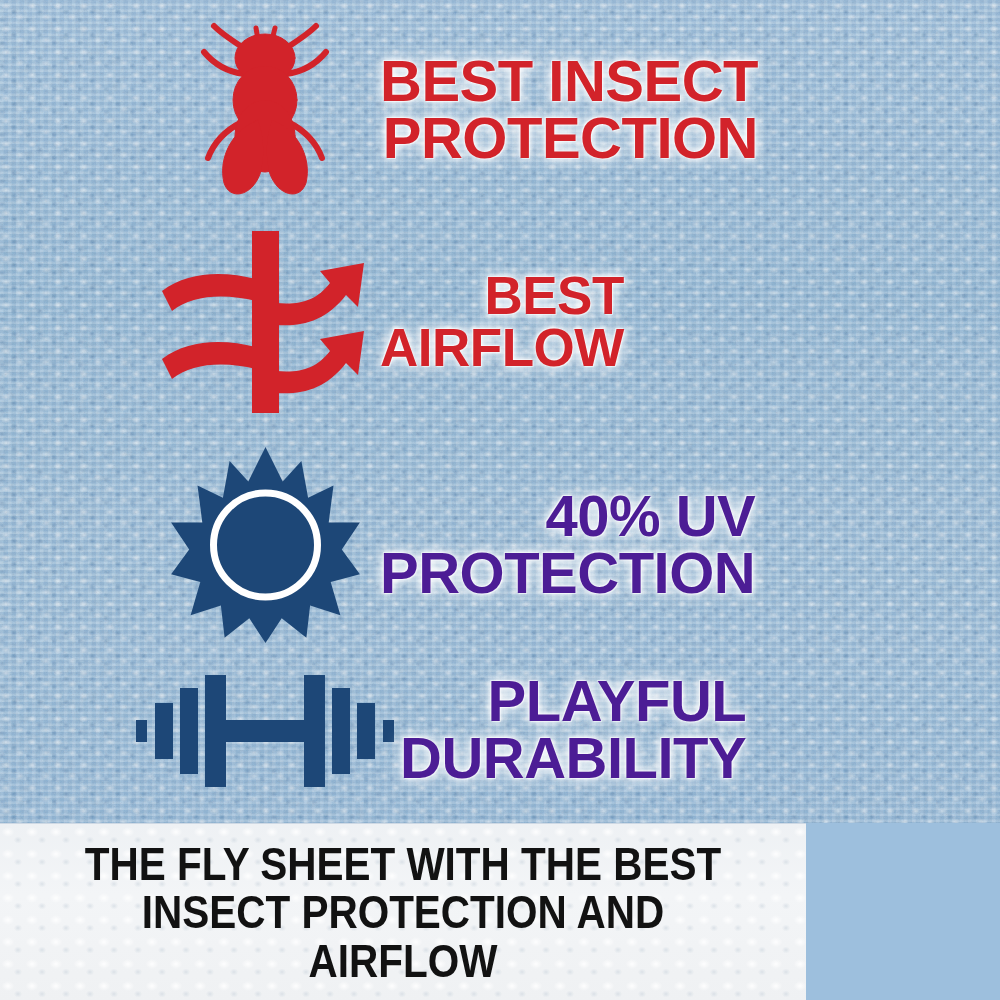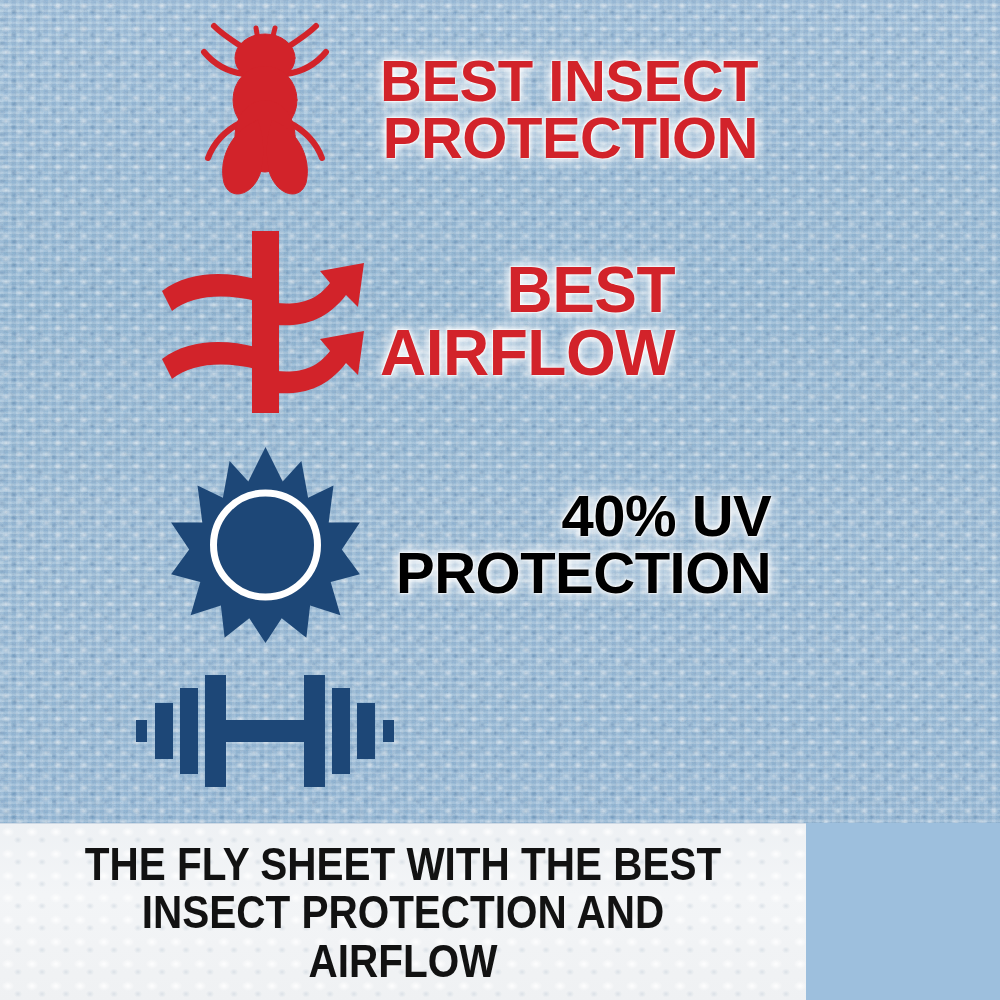--- a/index.html
+++ b/index.html
@@ -76,28 +76,27 @@
   .feat-red {
     color: #d2232a;
     text-shadow:
        0 0 6px rgba(255,255,255,0.95),
        0 0 12px rgba(255,255,255,0.85),
        0 0 18px rgba(255,255,255,0.6),
        1px 1px 0 rgba(255,255,255,0.5),
       -1px -1px 0 rgba(255,255,255,0.5);
   }
   .feat-navy {
-    color: #000000;
+    color: #4c1d95;
     text-shadow:
        0 0 6px rgba(255,255,255,0.95),
        0 0 12px rgba(255,255,255,0.85),
        0 0 18px rgba(255,255,255,0.6),
        1px 1px 0 rgba(255,255,255,0.5),
       -1px -1px 0 rgba(255,255,255,0.5);
-    margin-left: 16px;
   }
 
   
   .caption-banner {
     position: absolute;
     left: 0;
     top: 823px;
     width: 806px;
     height: 177px;
     background: #f1f3f5;
@@ -195,21 +194,21 @@
 
           <path d="M4 128 C30 108 66 108 98 116 L98 138 C66 130 34 132 14 148 Z"></path>
 
           <path d="M118 72 C142 74 158 70 172 52 L162 40 L206 32 L200 76 L188 64 C168 90 144 96 118 94 Z"></path>
 
           <path d="M118 140 C142 142 158 138 172 120 L162 108 L206 100 L200 144 L188 132 C168 158 144 164 118 162 Z"></path>
         </g>
       </svg>
     </div>
     <div class="text-cell">
-      <p class="feat-text feat-red" style="font-size:64px;">BEST
+      <p class="feat-text feat-red" style="font-size:53px;">BEST
 AIRFLOW</p>
     </div>
   </div>
 
   <div class="row" style="left:150px; top:440px; width:800px; height:210px;">
     <div class="icon-cell" style="width:230px; height:210px;">
       <svg width="205" height="200" viewBox="-102 -100 204 200" aria-hidden="true">
         <g fill="#1d4777">
           <polygon points="
             0,-98 17.2,-63.5 35.9,-84.1 42.6,-47.2 68.0,-59.6 63.2,-22.6 94.4,-22.6 76.3,4.6
@@ -244,20 +243,24 @@
           <rect x="170" y="10" width="21" height="112"></rect>
 
           <rect x="198" y="23" width="18" height="86"></rect>
 
           <rect x="223" y="38" width="18" height="56"></rect>
 
           <rect x="249" y="55" width="11" height="22"></rect>
         </g>
       </svg>
     </div>
+    <div class="text-cell">
+      <p class="feat-text feat-navy" style="font-size:58px;">PLAYFUL
+DURABILITY</p>
+    </div>
   </div>
 
   <div class="caption-banner">
     <p class="caption-text">THE FLY SHEET WITH THE BEST
 INSECT PROTECTION AND AIRFLOW</p>
   </div>
 
 </div>
 
 </body></html>

